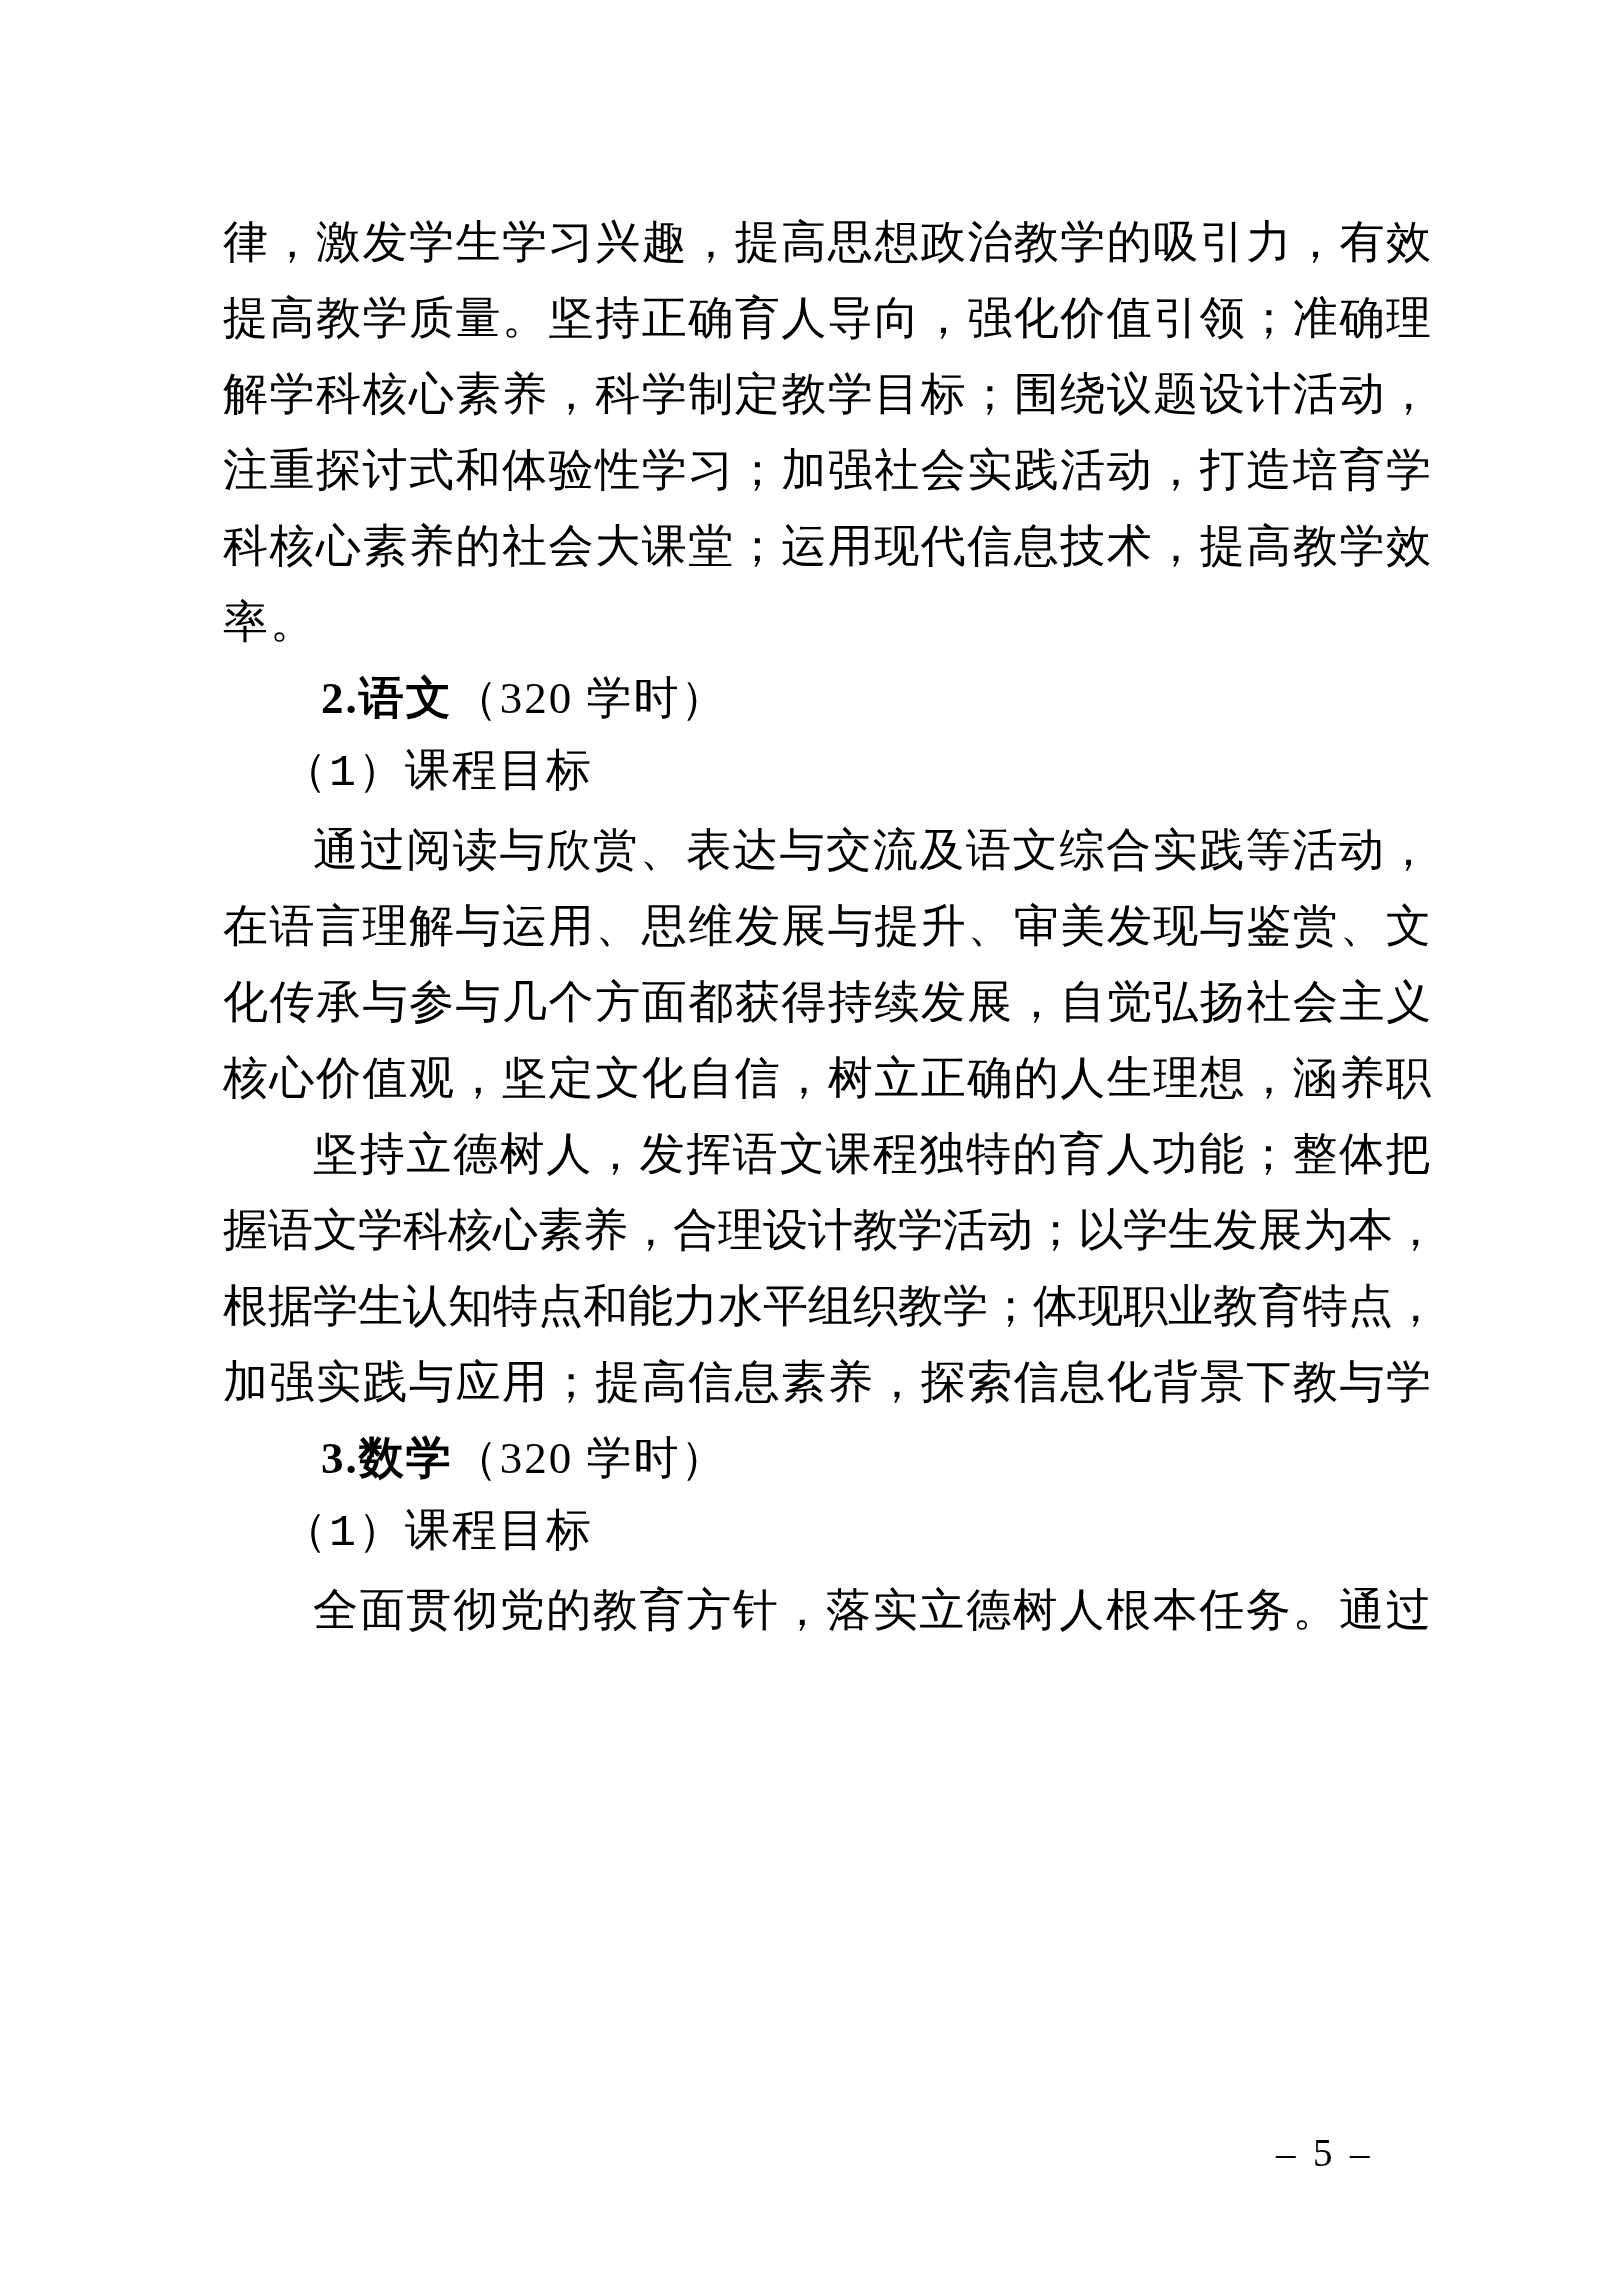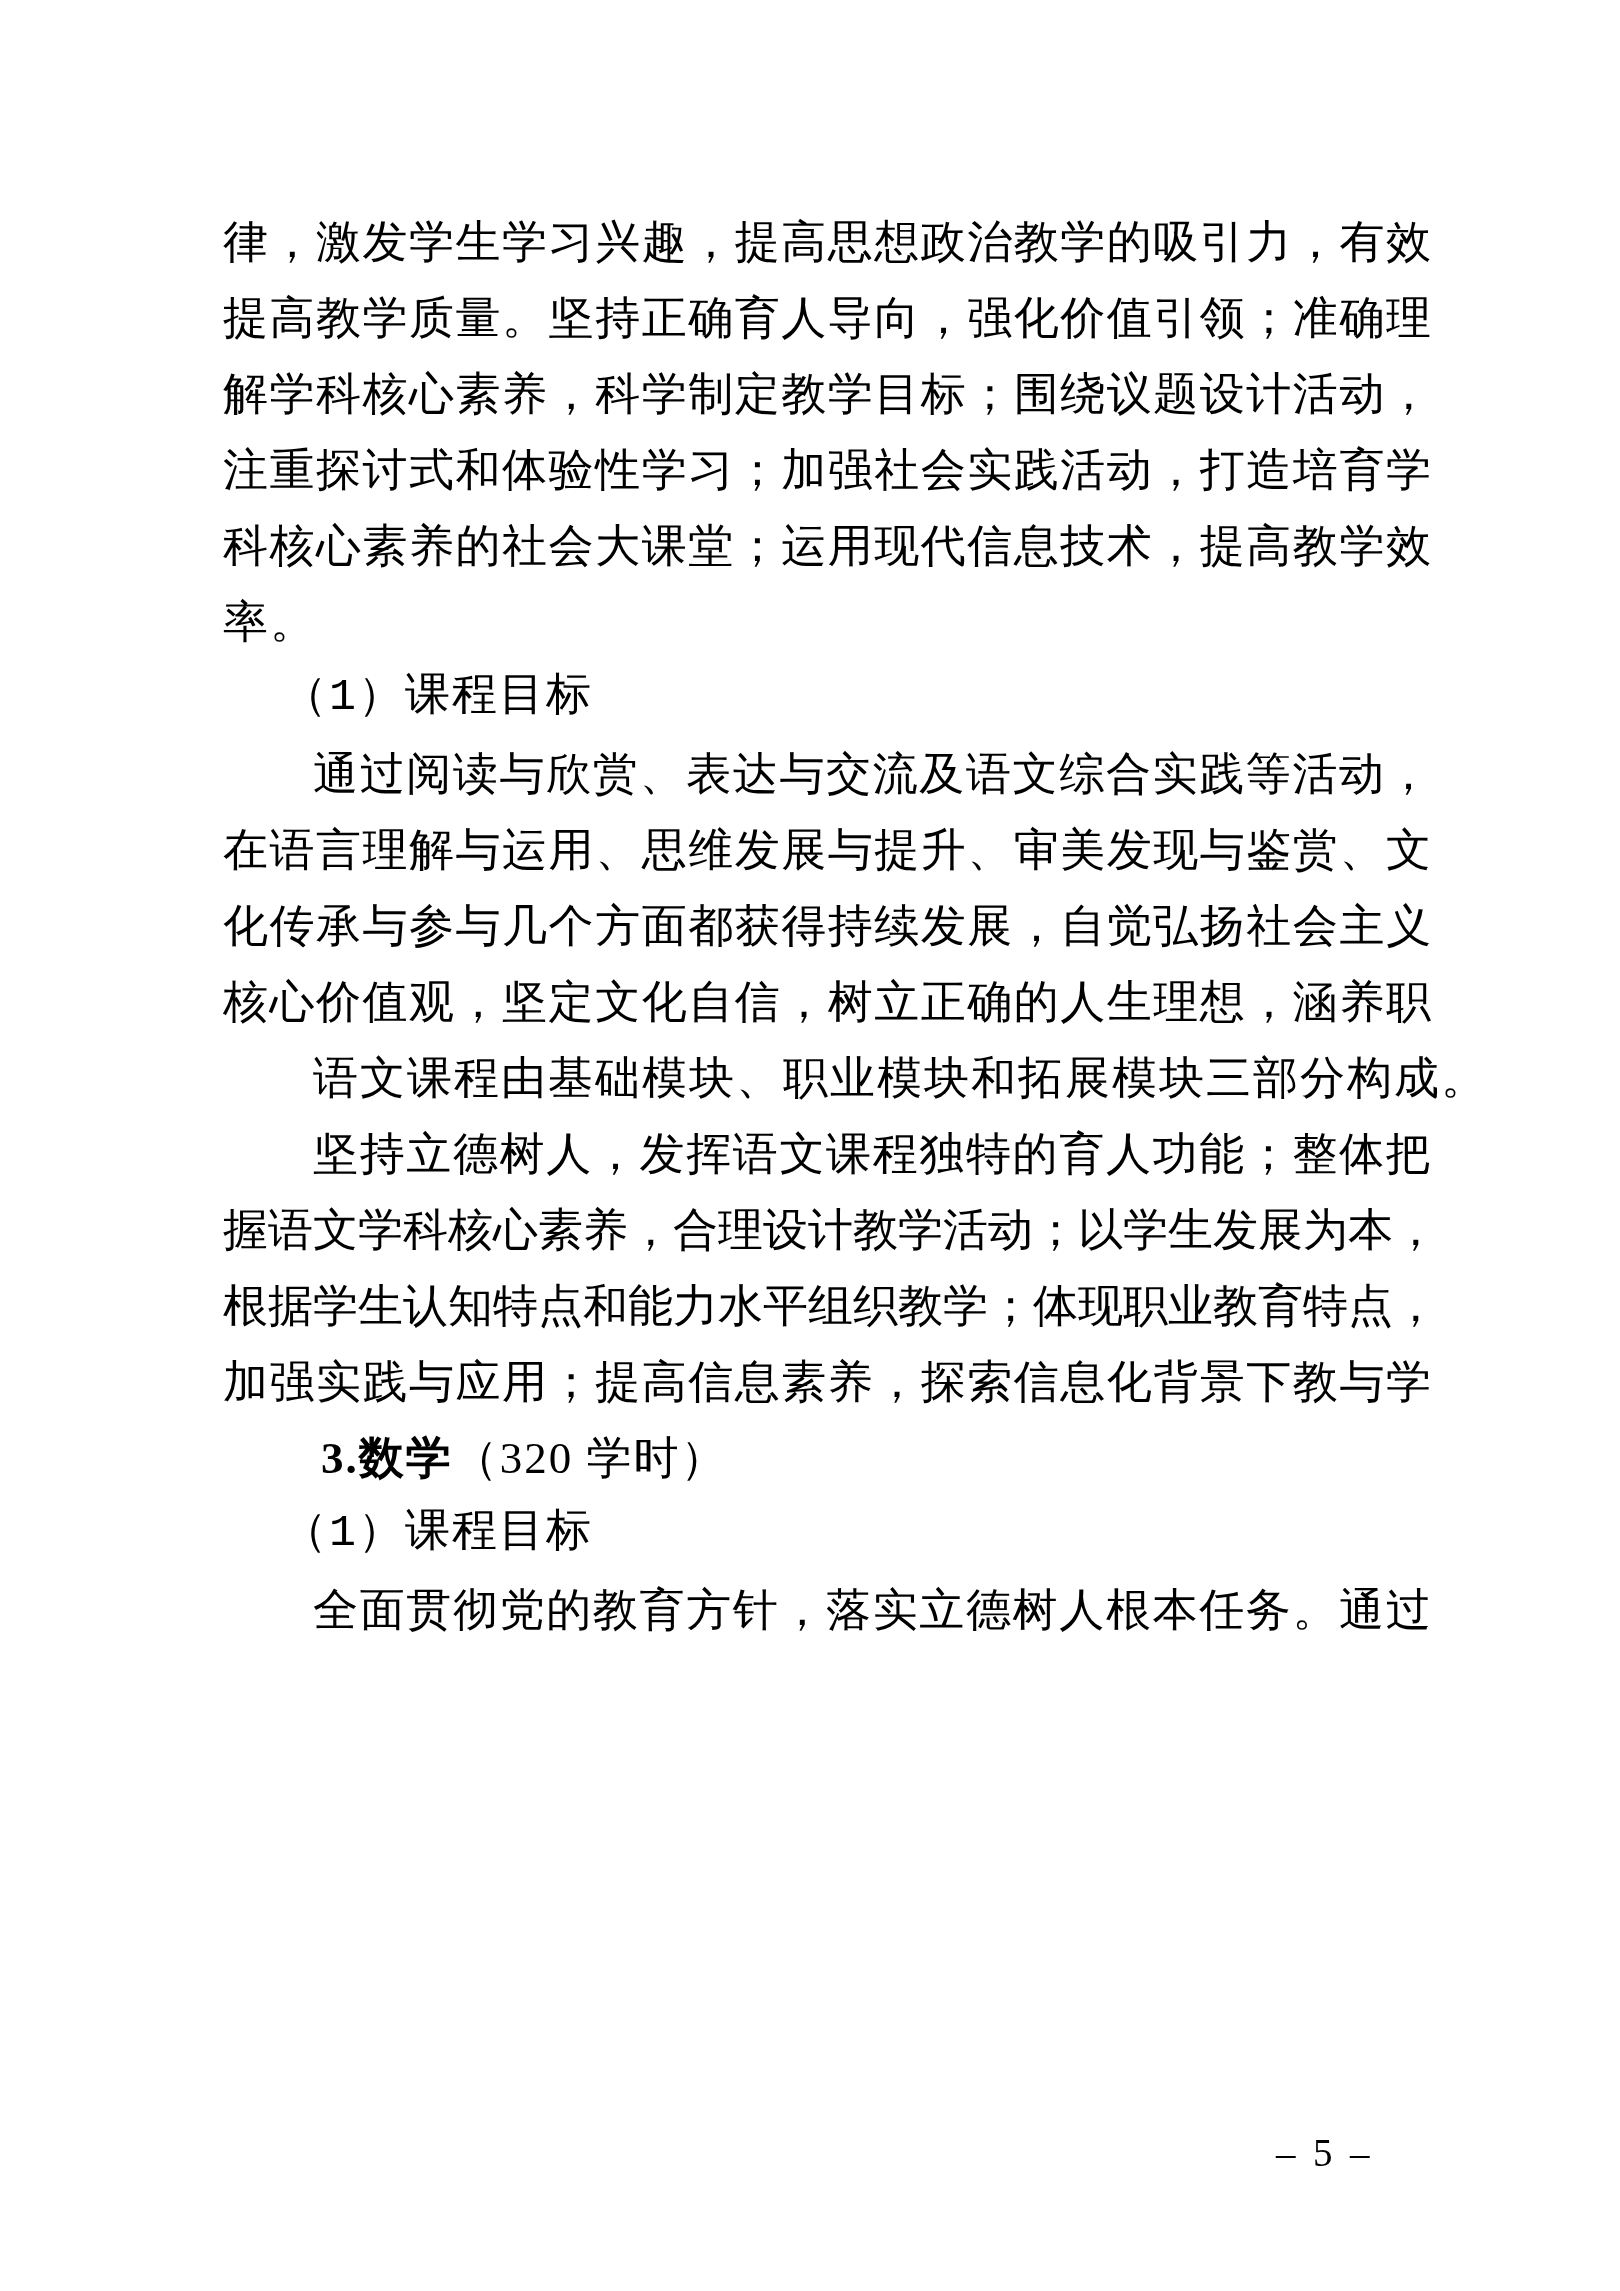--- a/index.html
+++ b/index.html
@@ -171,20 +171,21 @@
         <span>技</span>
         <span>术</span>
         <span>，</span>
         <span>提</span>
         <span>高</span>
         <span>教</span>
         <span>学</span>
         <span>效</span>
       </div>
       <div class="line">率。</div>
+      <div class="line h"><span class="b">2.语文</span><span>（320 学时）</span></div>
       <div class="line s">（1）课程目标</div>
       <div class="line j p">
         <span>通</span>
         <span>过</span>
         <span>阅</span>
         <span>读</span>
         <span>与</span>
         <span>欣</span>
         <span>赏</span>
         <span>、</span>
@@ -282,21 +283,20 @@
         <span>的</span>
         <span>人</span>
         <span>生</span>
         <span>理</span>
         <span>想</span>
         <span>，</span>
         <span>涵</span>
         <span>养</span>
         <span>职</span>
       </div>
-      <div class="line p">语文课程由基础模块、职业模块和拓展模块三部分构成。</div>
       <div class="line j p">
         <span>坚</span>
         <span>持</span>
         <span>立</span>
         <span>德</span>
         <span>树</span>
         <span>人</span>
         <span>，</span>
         <span>发</span>
         <span>挥</span>

